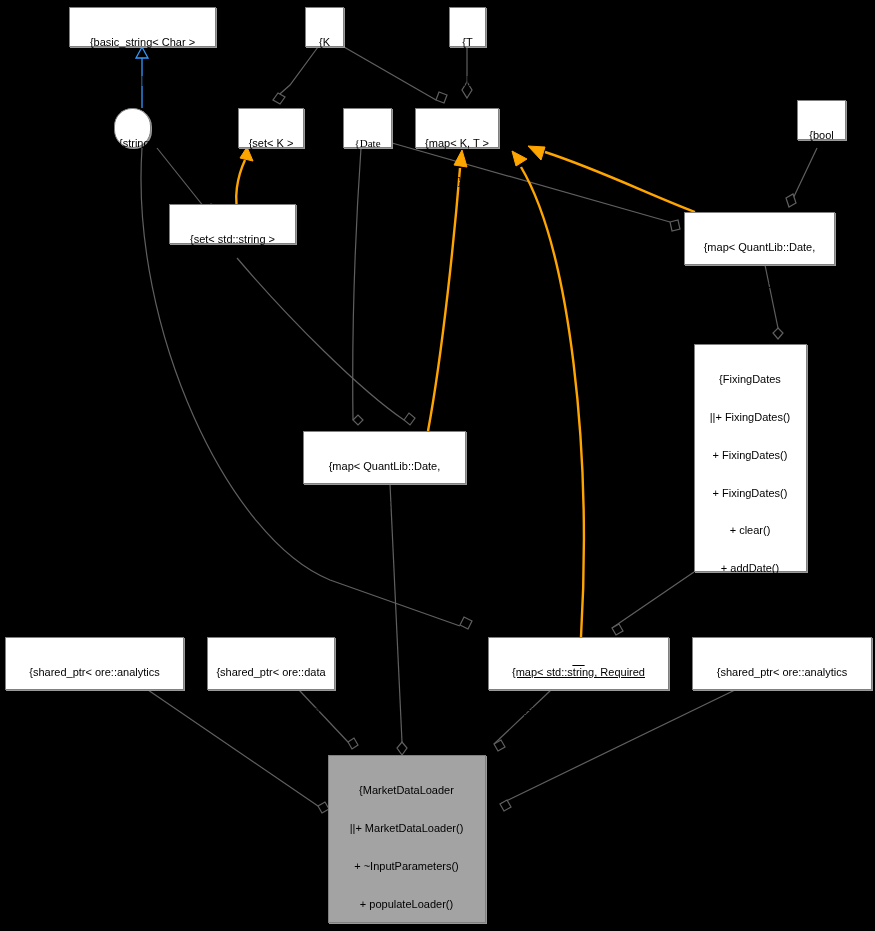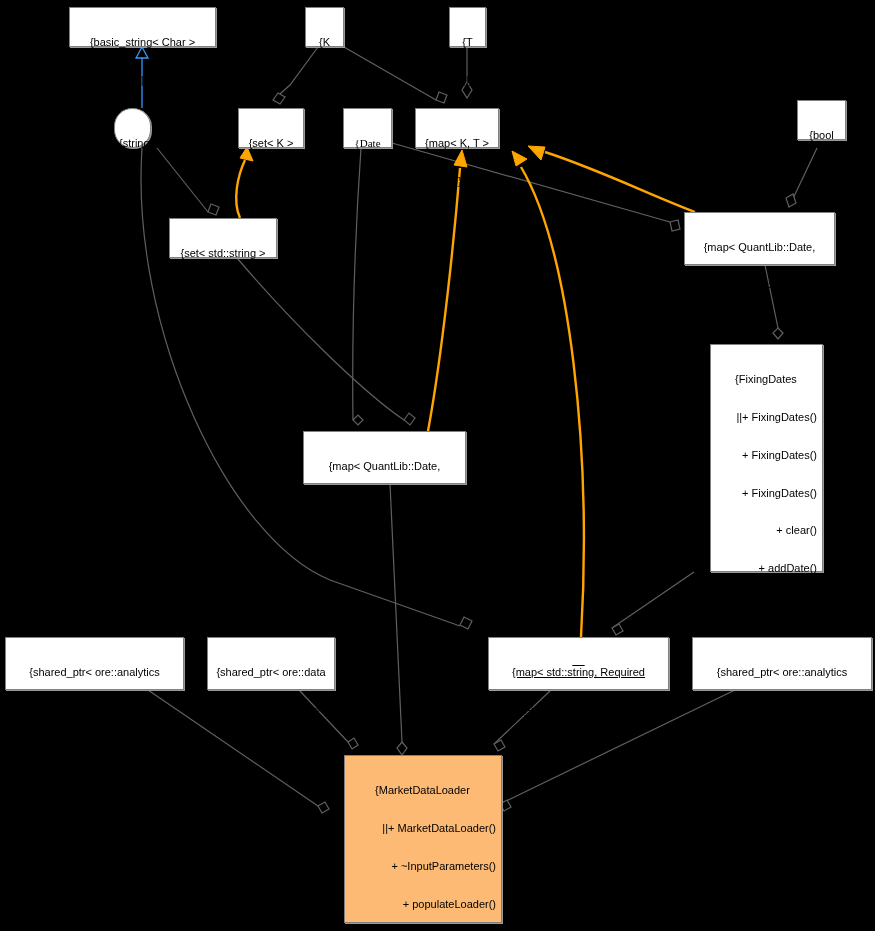--- a/index.html
+++ b/index.html
@@ -34,34 +34,33 @@
     box-shadow: 1px 1px 0 0 #9a9a9a;
     color: #000000;
     font-size: 11px;
     line-height: 12.6px;
     text-align: center;
     padding: 3px 4px 3px 4px;
     white-space: pre;
     z-index: 5;
   }
   .node.filled {
-    background: #fdba74;
+    background: #a3a3a3;
   }
   .node.list {
     text-align: left;
     padding: 3px 5px 3px 4px;
-    margin-left: 16px;
   }
   .node .title {
     display: block;
     text-align: center;
   }
   .node .member {
     display: block;
-    text-align: right;
+    text-align: center;
   }
   .node .closebrace {
     display: block;
     text-align: center;
   }
   .lbl {
     display: block;
   }
 </style>
 </head>
@@ -211,21 +210,21 @@
   <div class="node" style="left:415px; top:108px; width:84px; height:40px;">
     <span class="lbl">{map&lt; K, T &gt;</span>
     <span class="lbl">||}</span>
   </div>
 
   <div class="node" style="left:797px; top:100px; width:49px; height:40px;">
     <span class="lbl">{bool</span>
     <span class="lbl">||}</span>
   </div>
 
-  <div class="node" style="left:169px; top:218px; width:108px; height:40px;">
+  <div class="node" style="left:169px; top:204px; width:127px; height:40px;">
     <span class="lbl">{set&lt; std::string &gt;</span>
     <span class="lbl">||}</span>
   </div>
 
   <div class="node" style="left:684px; top:212px; width:151px; height:53px;">
     <span class="lbl">{map&lt; QuantLib::Date,</span>
     <span class="lbl">bool &gt;</span>
     <span class="lbl">||}</span>
   </div>
 

